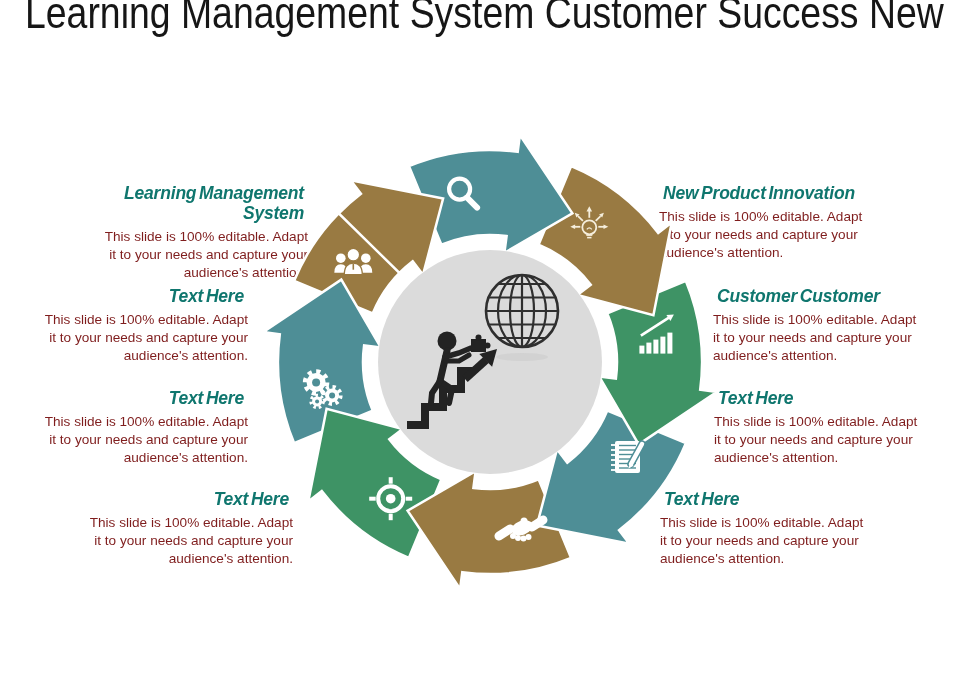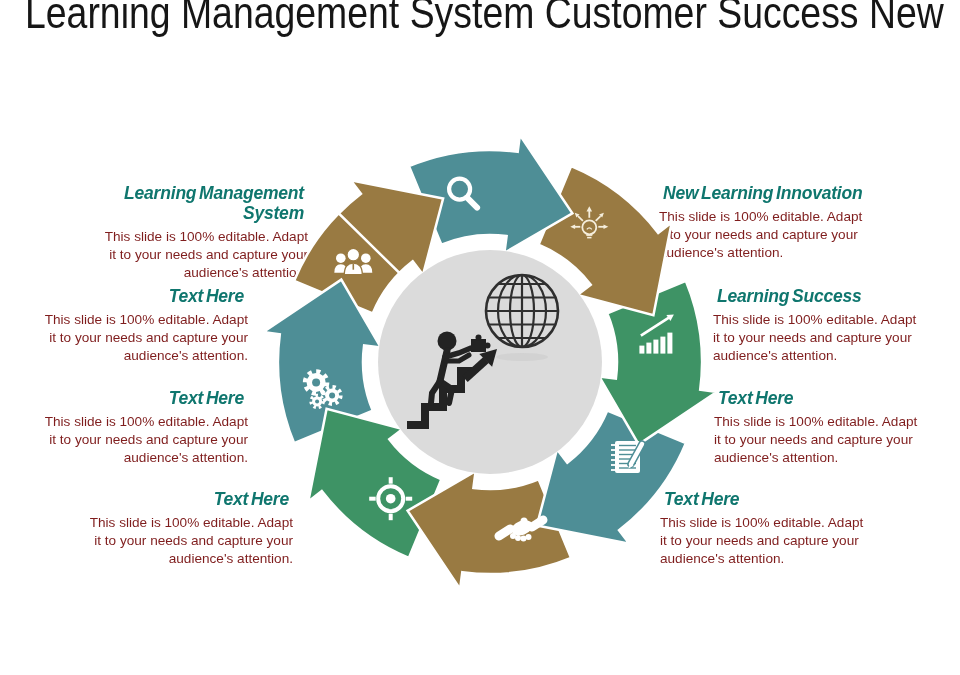--- a/index.html
+++ b/index.html
@@ -58,27 +58,27 @@
 audience's attention.</p>
 </div>
 <div class="tb left b4">
   <h3 class="hd">Text Here</h3>
   <p class="ds">This slide is 100% editable. Adapt
 it to your needs and capture your
 audience's attention.</p>
 </div>
 
 <div class="tb right b5">
-  <h3 class="hd">New Learning Innovation</h3>
+  <h3 class="hd">New Product Innovation</h3>
   <p class="ds">This slide is 100% editable. Adapt
 it to your needs and capture your
 audience's attention.</p>
 </div>
 <div class="tb right b6">
-  <h3 class="hd">Learning Success</h3>
+  <h3 class="hd">Customer Customer</h3>
   <p class="ds">This slide is 100% editable. Adapt
 it to your needs and capture your
 audience's attention.</p>
 </div>
 <div class="tb right b7">
   <h3 class="hd">Text Here</h3>
   <p class="ds">This slide is 100% editable. Adapt
 it to your needs and capture your
 audience's attention.</p>
 </div>

